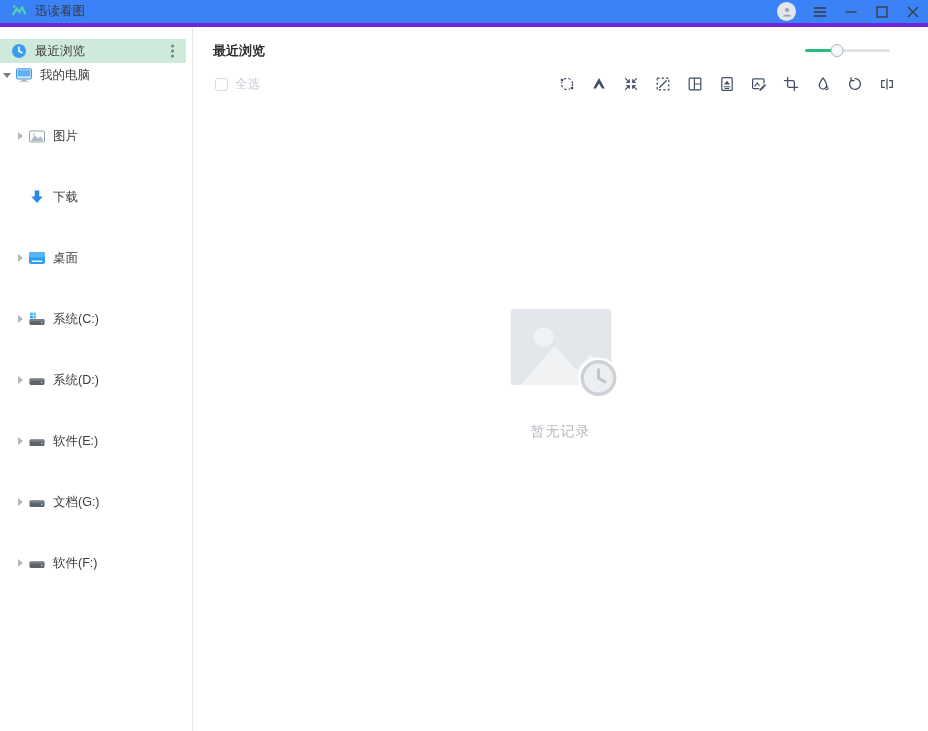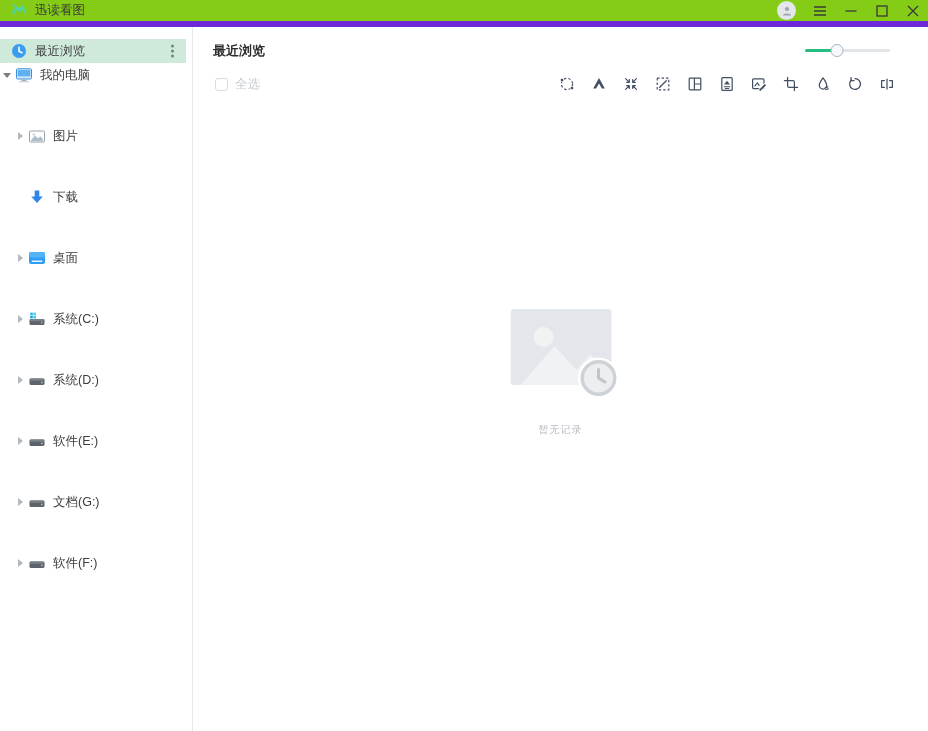--- a/index.html
+++ b/index.html
@@ -4,22 +4,22 @@
 <style>
   * { box-sizing: border-box; }
   html,body { margin:0; padding:0; }
   body {
     width:928px; height:731px; overflow:hidden; background:#fff;
     font-family:"Liberation Sans","DejaVu Sans",sans-serif; color:#333;
   }
   .window { width:928px; height:731px; display:flex; flex-direction:column; }
 
   
-  .titlebar { flex:0 0 27px; height:27px; border-bottom:6px solid #6d28d9;
-    display:flex; align-items:center; justify-content:space-between; background:#84cc16; }
+  .titlebar { flex:0 0 27px; height:27px; border-bottom:4px solid #6d28d9;
+    display:flex; align-items:center; justify-content:space-between; background:#3b82f6; }
   .tb-left { display:flex; align-items:center; gap:8px; padding-left:11px; }
   .app-name { font-size:12.5px; color:#3a3a3a; }
   .tb-right { display:flex; align-items:center; height:100%; }
   .avatar { width:19px; height:19px; border-radius:50%; background:#e3e6ea;
     display:flex; align-items:center; justify-content:center; margin-right:8px; cursor:pointer; border:none; padding:0;}
   .win-btn { width:31px; height:100%; display:flex; align-items:center; justify-content:center;
     background:none; border:none; padding:0; cursor:pointer; }
 
   
   .body { flex:1; display:flex; min-height:0; }
@@ -58,21 +58,21 @@
     background:none; border:none; padding:0; cursor:default; }
   .checkbox { width:13px; height:13px; border:1px solid #d8dbdf; border-radius:3px; background:#fff; }
   .tb-icons { margin-left:auto; display:flex; gap:16px; }
   .tb-btn { width:16px; height:16px; padding:0; border:none; background:none; cursor:pointer;
     display:flex; align-items:center; justify-content:center; }
   .tb-btn svg { display:block; }
 
   .empty { position:absolute; top:282px; left:50%; transform:translateX(-50%);
     display:flex; flex-direction:column; align-items:center; }
   .empty svg { margin-left:17px; }
-  .empty-text { margin-top:14px; font-size:10px; color:#b5bac0; letter-spacing:1px; }
+  .empty-text { margin-top:14px; font-size:14px; color:#b5bac0; letter-spacing:1px; }
 </style>
 </head>
 <body>
 
 <div class="window">
 
   <div class="titlebar">
     <div class="tb-left">
       <span>
         <svg width="16" height="16" viewBox="0 0 16 16">

